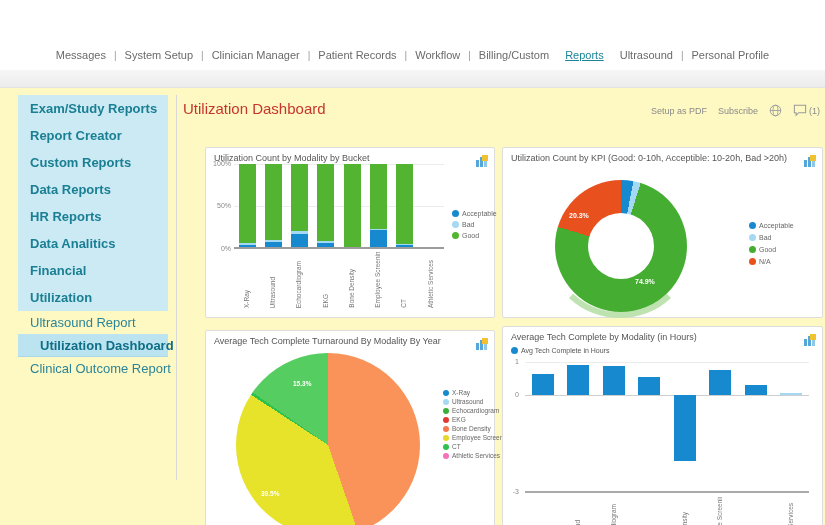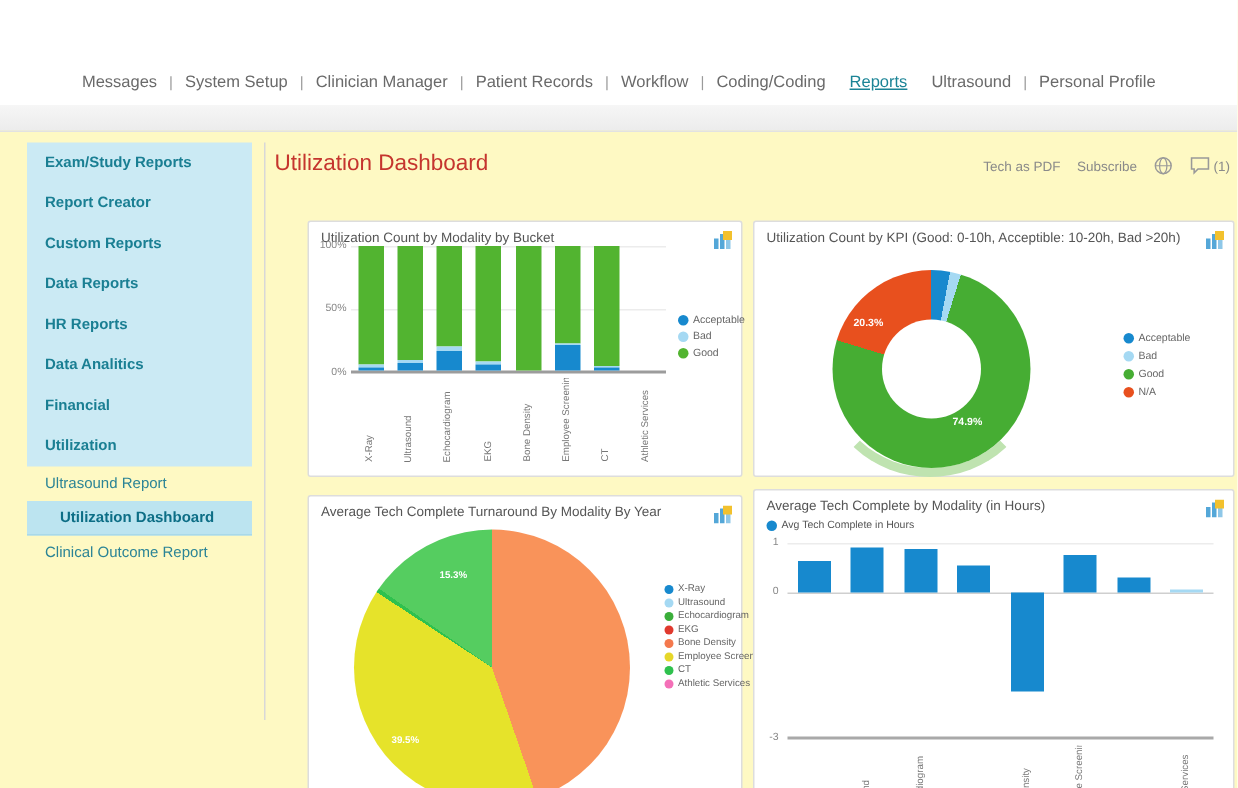--- a/index.html
+++ b/index.html
@@ -8,21 +8,21 @@
   .screen { position:relative; width:825px; height:525px; background:#fef9c3; overflow:hidden;margin-top:40px; }
 
   
   .topbar { position:absolute; top:0; left:0; right:0; height:30px; background:#fff; display:flex; align-items:center; justify-content:center; }
   .nav-item { font-size:11px; color:#6a6a6a; margin:0 8px; cursor:pointer; white-space:nowrap; }
   .nav-item.active { color:#1b8496;text-decoration:underline; }
   .nav-sep { color:#9a9a9a; font-size:10px; }
   .subbar { position:absolute; top:30px; left:0; right:0; height:18px; background:linear-gradient(#f6f6f6,#ececec); border-bottom:1px solid #e2e2e2; }
 
   
-  .sidebar { position:absolute; left:18px; top:55px; width:150px; font-size:10px; }
+  .sidebar { position:absolute; left:18px; top:55px; width:150px; font-size:13px; }
   .side-main { background:#cbeaf4; }
   .side-item { height:27px; line-height:27px; padding-left:12px; color:#1a7f93; font-weight:700; cursor:pointer; white-space:nowrap; }
   .side-sub { height:23px; line-height:23px; padding-left:12px; color:#2b8496; cursor:pointer; white-space:nowrap; }
   .side-sub.selected { background:#bce4f0; padding-left:22px; font-weight:700; color:#0d6e86; border-bottom:1px solid #a9d9e9; }
   .v-divider { position:absolute; left:176px; top:55px; width:1px; height:385px; background:#d8d8d8; }
 
   
   .page-title { position:absolute; left:183px; top:60px; font-size:15px; color:#c5352e; }
   .page-actions { position:absolute; right:5px; top:64px; display:flex; align-items:center; gap:11px; font-size:9px; color:#8a8a8a; }
   .action-link { cursor:pointer; }
@@ -98,21 +98,21 @@
         <span class="nav-item">Messages</span>
         <span class="nav-sep">|</span>
         <span class="nav-item">System Setup</span>
         <span class="nav-sep">|</span>
         <span class="nav-item">Clinician Manager</span>
         <span class="nav-sep">|</span>
         <span class="nav-item">Patient Records</span>
         <span class="nav-sep">|</span>
         <span class="nav-item">Workflow</span>
         <span class="nav-sep">|</span>
-        <span class="nav-item">Coding/Coding</span>
+        <span class="nav-item">Billing/Custom</span>
         <span class="nav-item active">Reports</span>
         <span class="nav-item">Ultrasound</span>
         <span class="nav-sep">|</span>
         <span class="nav-item">Personal Profile</span>
       </div>
   </header>
   <div class="subbar"></div>
 
   <aside class="sidebar">
     <div class="side-main">
@@ -129,21 +129,21 @@
         <div class="side-sub">Ultrasound Report</div>
         <div class="side-sub selected">Utilization Dashboard</div>
         <div class="side-sub">Clinical Outcome Report</div>
       </div>
   </aside>
   <div class="v-divider"></div>
 
   <h1 class="page-title" style="margin:0;font-weight:400;">Utilization Dashboard</h1>
 
   <div class="page-actions">
-    <span class="action-link">Tech as PDF</span>
+    <span class="action-link">Setup as PDF</span>
     <span class="action-link">Subscribe</span>
     <span class="hicon">
       <svg width="13" height="13" viewBox="0 0 16 16">
           <circle cx="8" cy="8" r="6.5" fill="none" stroke="#999" stroke-width="1.2"></circle>
           <line x1="1.5" y1="8" x2="14.5" y2="8" stroke="#999" stroke-width="1"></line>
           <ellipse cx="8" cy="8" rx="3" ry="6.5" fill="none" stroke="#999" stroke-width="1"></ellipse>
         </svg>
     </span>
     <span class="hicon" style="align-items:center;gap:2px;">
       <svg width="14" height="13" viewBox="0 0 16 15">

